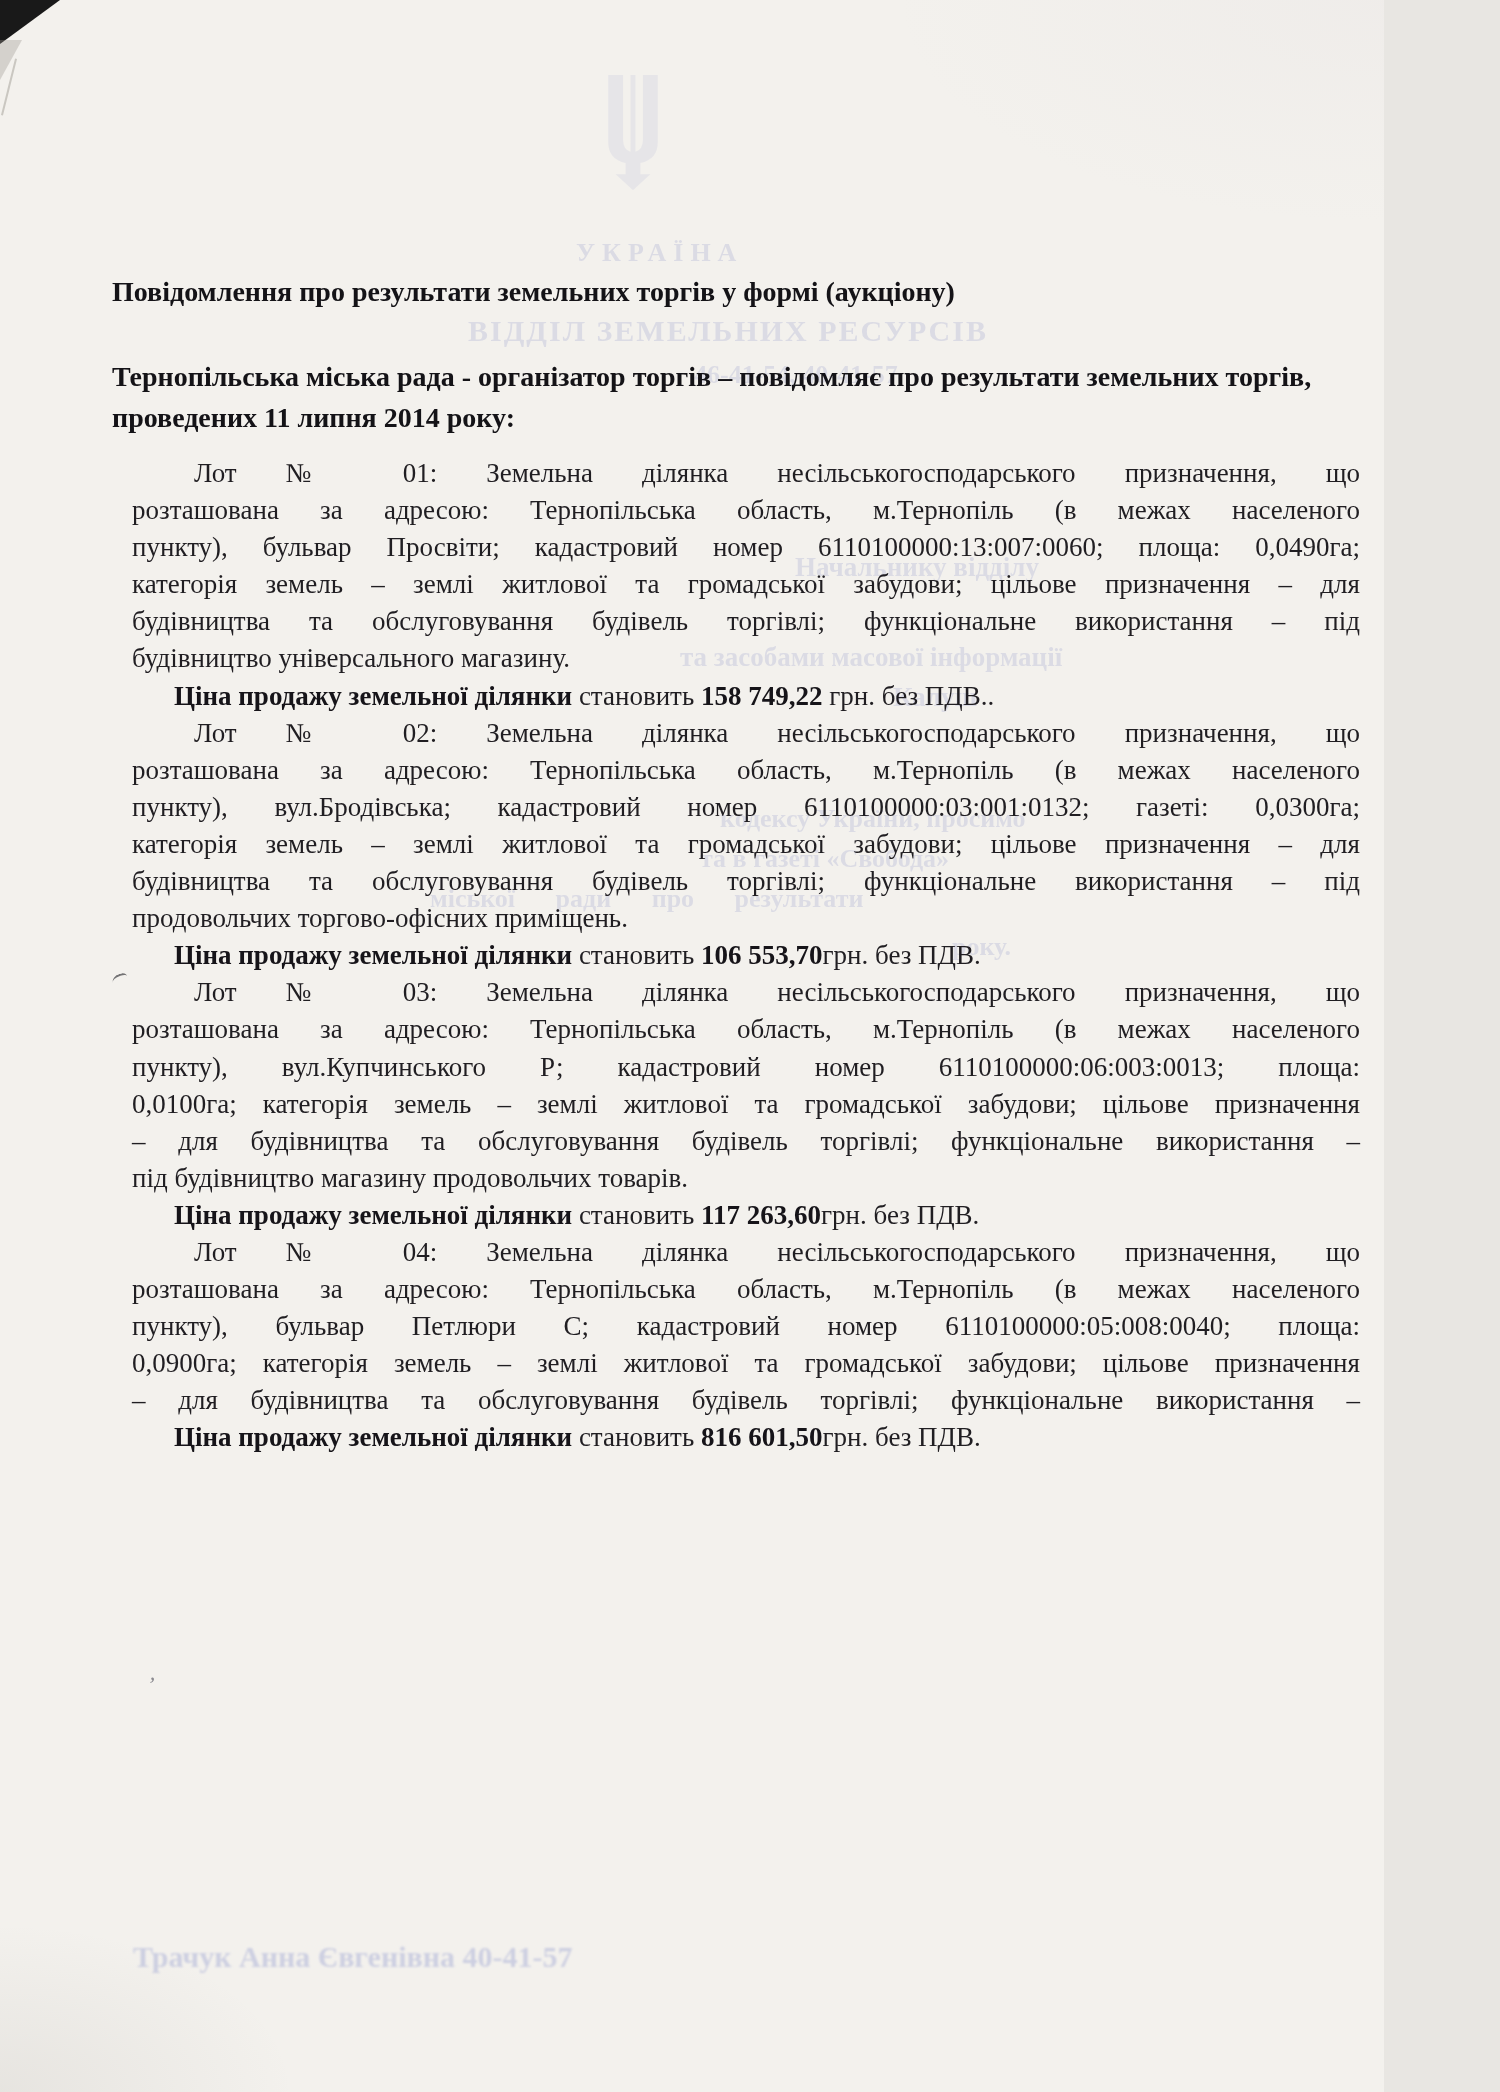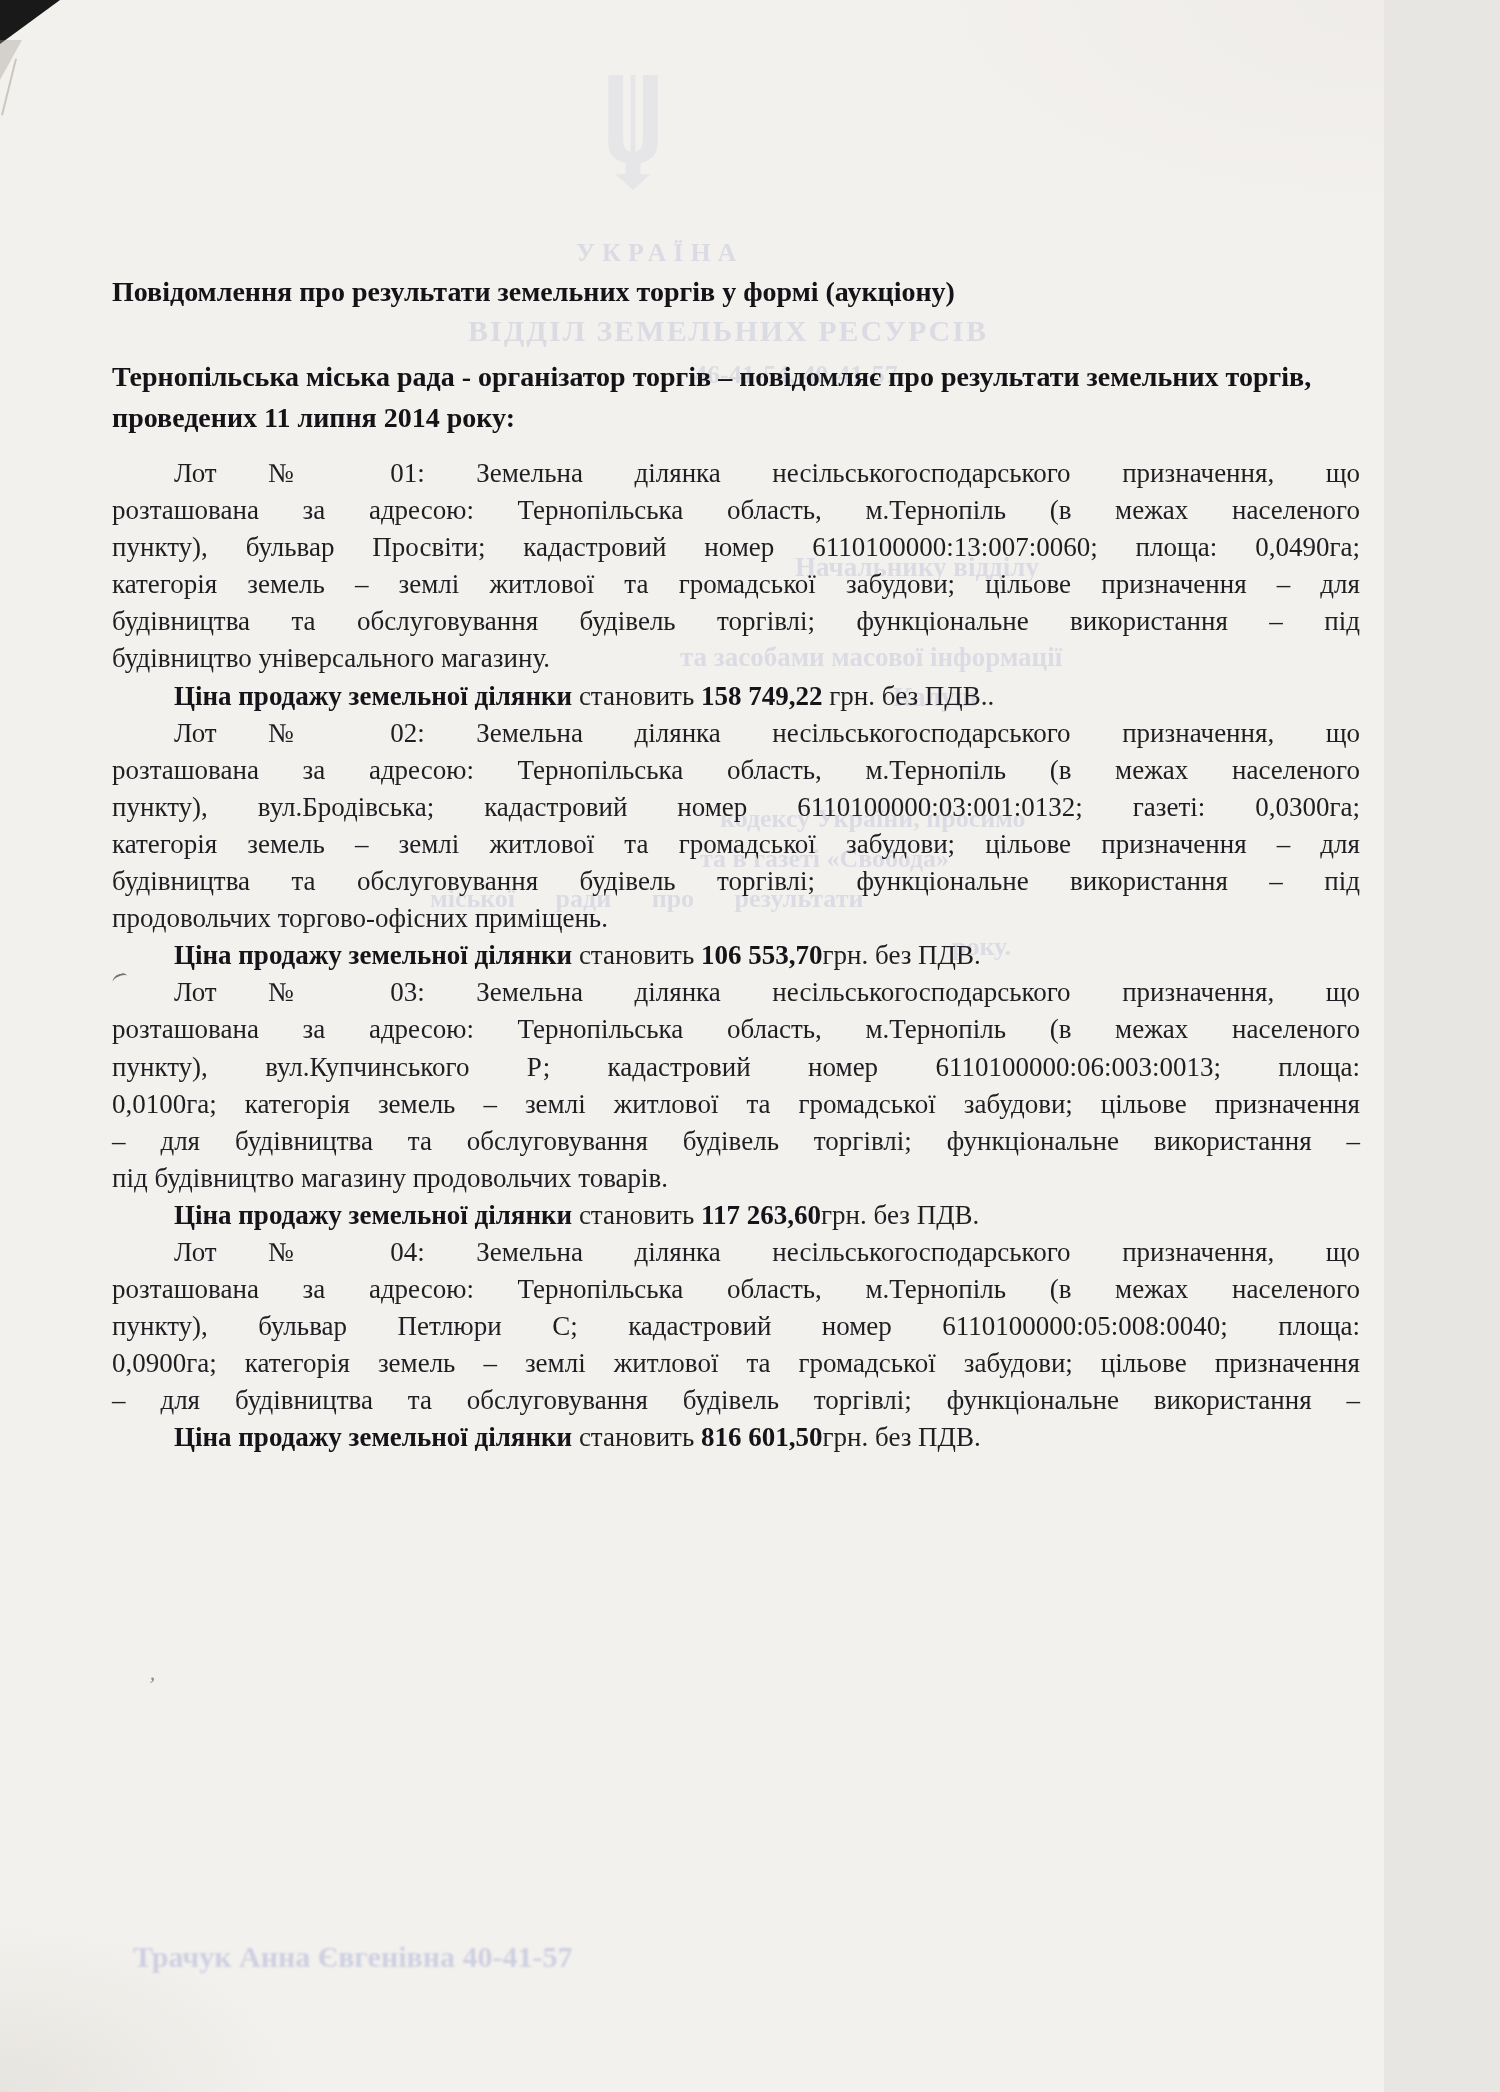--- a/index.html
+++ b/index.html
@@ -56,20 +56,21 @@
   .doc-subtitle {
     position:absolute; left:112px; top:356px; width:1248px;
     font-size:28px; font-weight:bold; line-height:41px; color:#141317;
   }
   .doc-body { position:absolute; left:112px; top:455px; width:1248px; }
   .lot { margin:0 0 0 0; }
   .jline {
     font-size:27px; line-height:37.1px;
     text-align:justify; text-align-last:justify;
     color:#201e22;
+    margin-left:20px;
   }
   .jline.first { padding-left:62px; }
   .jline.last  { text-align-last:left; }
   .price {
     font-size:27px; line-height:37.1px; padding-left:62px; color:#201e22;
   }
   .price .b { font-weight:bold; color:#161419; }
   
   .bleed {
     position:absolute; color:#7e86c2; opacity:.20; filter:blur(0.7px);

